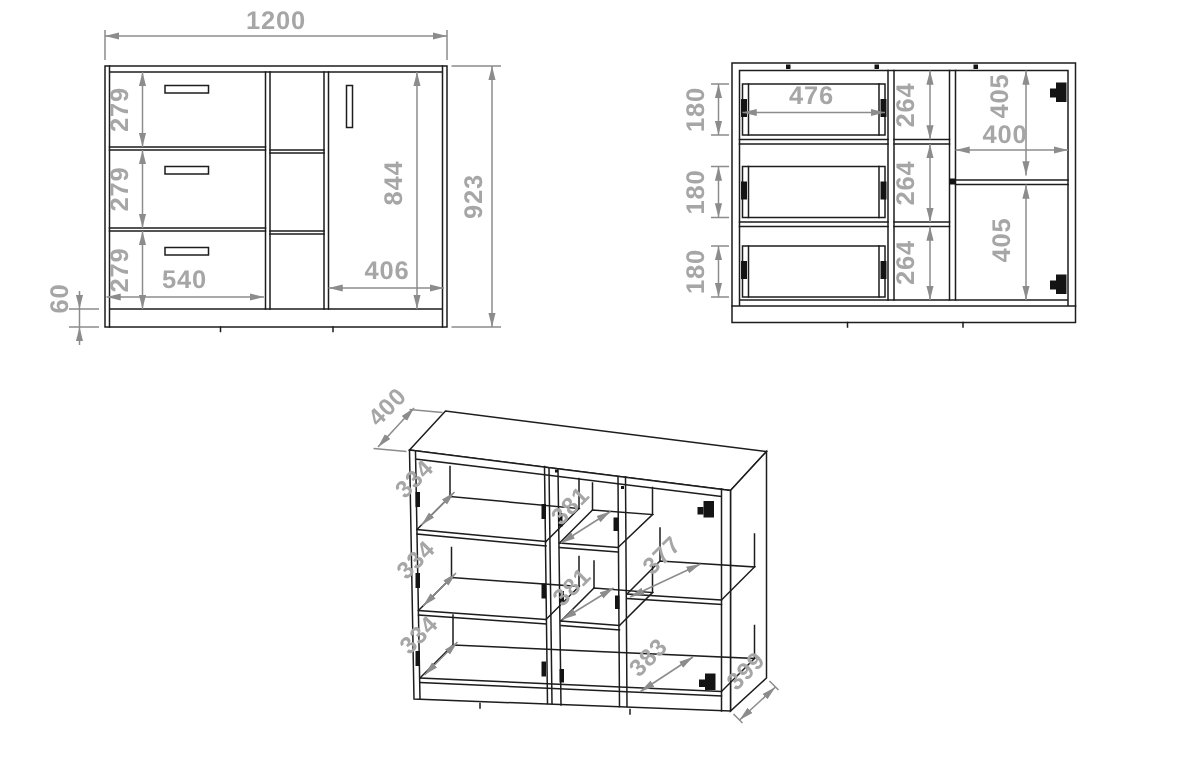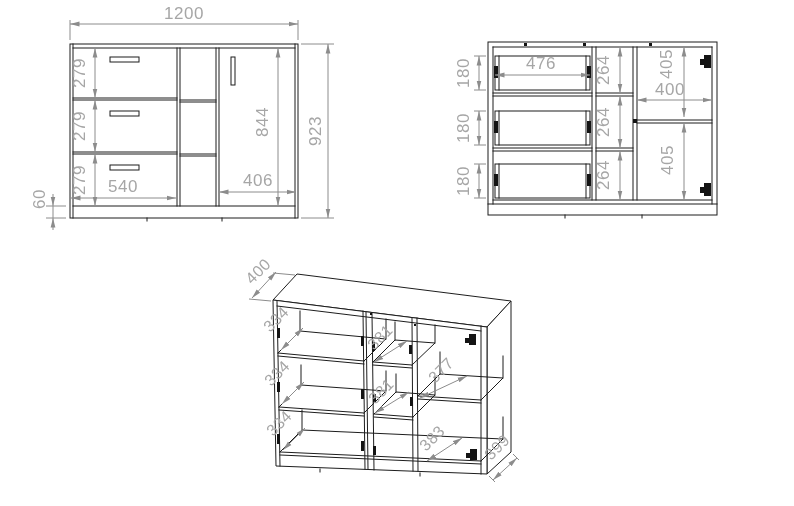--- a/index.html
+++ b/index.html
@@ -1,16 +1,16 @@
 <!DOCTYPE html>
 <html><head>
 <meta charset="utf-8">
 <style>
   html,body{margin:0;padding:0;background:#ffffff;}
-  .canvas{position:relative;width:794px;height:506px;background:#ffffff;overflow:hidden;}
+  .canvas{position:relative;width:794px;height:506px;background:#ffffff;overflow:hidden;font-weight:bold;}
   svg{display:block;}
   .fw{fill:#ffffff;stroke:#1d1d1d;stroke-width:1;}
   .ln{stroke:#1d1d1d;stroke-width:1;fill:none;stroke-linecap:square;}
   .dl{stroke:#8c8c8c;stroke-width:1;fill:none;}
   .da{marker-start:url(#ar);marker-end:url(#ar);}
   .dae{marker-end:url(#ar);}
   .das{marker-start:url(#ar);}
   .hw{fill:#141414;stroke:none;}
   .hnd{fill:#ffffff;stroke:#1d1d1d;stroke-width:1;}
   text.dt{fill:#a6a6a6;font-family:"Liberation Sans",sans-serif;font-size:17px;text-anchor:middle;letter-spacing:0.5px;}

